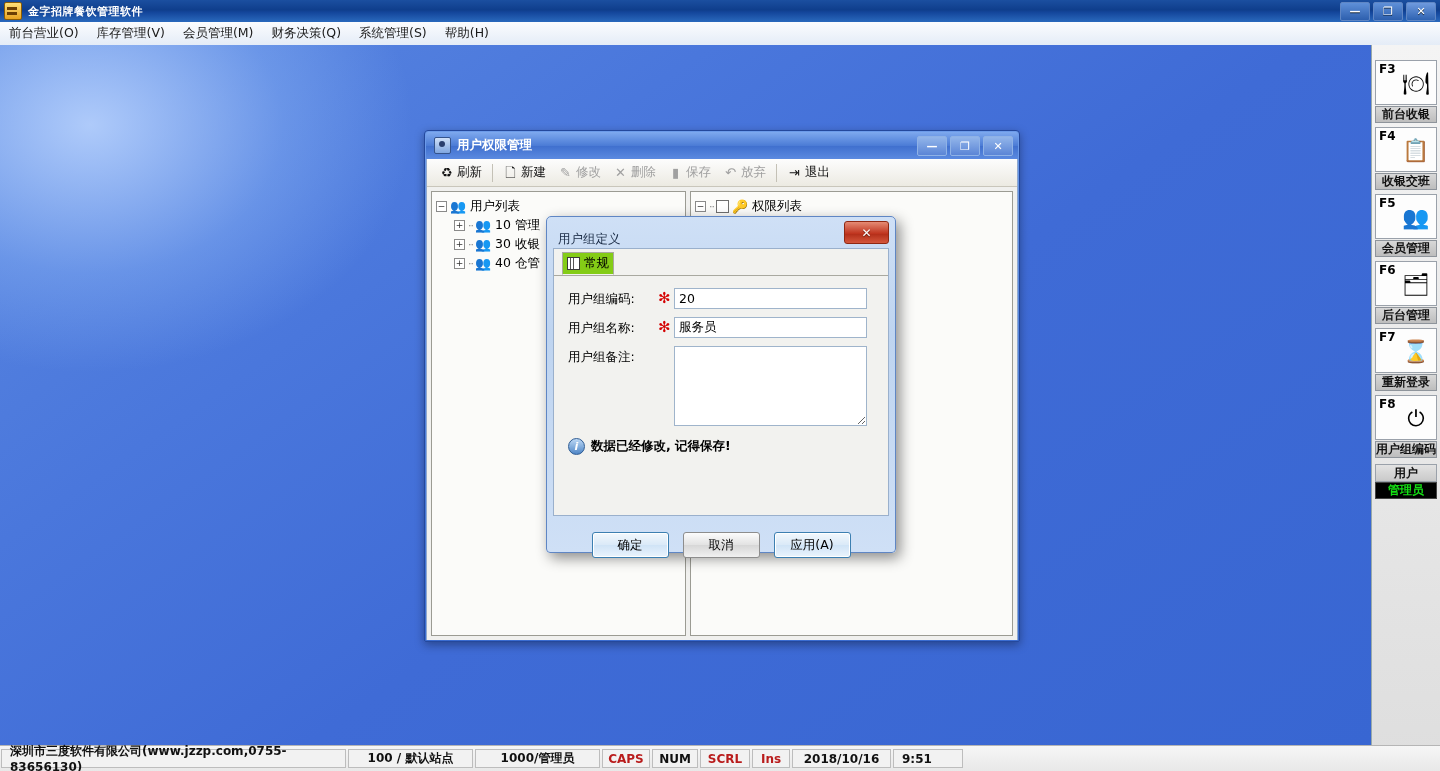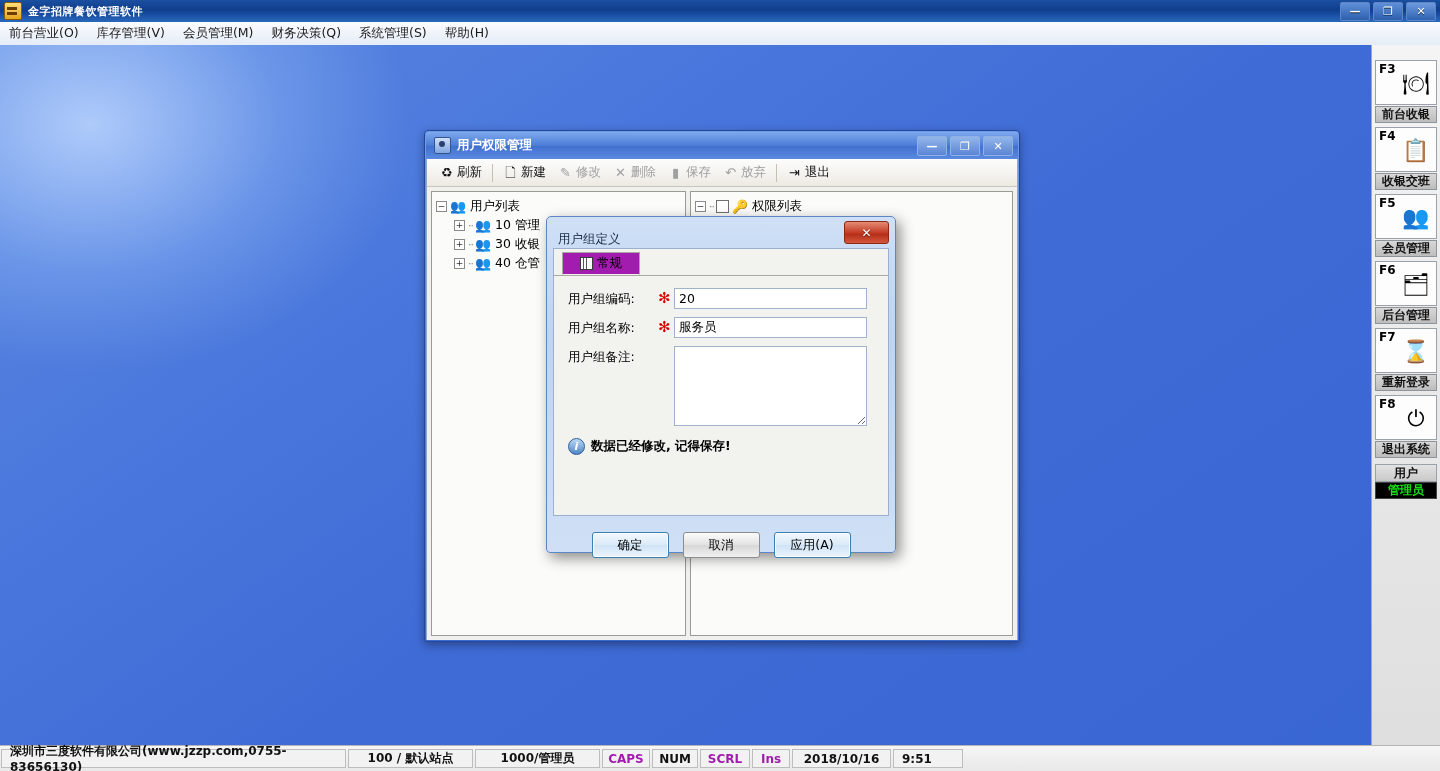--- a/index.html
+++ b/index.html
@@ -104,21 +104,21 @@
     background:linear-gradient(to bottom,#f6f6f6,#e8e8e8);
     border-top:1px solid #b5b5b5;
     display:flex;align-items:center;
   }
   .sb-cell{
     height:19px;margin:0 1px;padding:0 8px;
     border:1px solid #bdbdbd;background:#f2f2f2;
     display:flex;align-items:center;justify-content:center;
     font-size:12px;color:#111;box-sizing:border-box;font-weight:bold;
   }
-  .sb-cell.dim{color:#a21caf;}
+  .sb-cell.dim{color:#b91c1c;}
   .sb-cell.b{font-weight:bold;}
   .sb-flexfill{flex:1;}
 
   
   .win{
     position:absolute;left:424px;top:130px;width:596px;height:512px;
     background:linear-gradient(to bottom,#6c9bea,#3a6cd0);
     border:1px solid #24489c;border-radius:4px 4px 2px 2px;
     box-shadow:0 3px 10px rgba(0,0,0,.35);
     padding:1px;box-sizing:border-box;
@@ -200,22 +200,22 @@
     display:flex;align-items:center;justify-content:center;
     text-shadow:0 1px 1px rgba(0,0,0,.5);
   }
   .dlg-card{
     margin:0 5px;height:268px;background:#f2f2ef;
     border:1px solid #9ab0cc;box-sizing:border-box;
     display:flex;flex-direction:column;
   }
   .tabstrip{height:26px;border-bottom:1px solid #a9a9a0;display:flex;align-items:flex-end;padding-left:8px;background:#f2f2ef;}
   .tab{
-    height:23px;padding:0 17px;display:flex;align-items:center;gap:4px;
-    background:#a21caf;border:1px solid #a9a9a0;border-bottom:1px solid #f2f2ef;
+    height:23px;padding:0 4px;display:flex;align-items:center;gap:4px;
+    background:#84cc16;border:1px solid #a9a9a0;border-bottom:1px solid #f2f2ef;
     font-size:12.5px;color:#000;box-sizing:border-box;
   }
   .tab .tabico{
     width:11px;height:11px;border:1px solid #3a3a3a;
     background:
       linear-gradient(to right,#fff 0 2px,#555 2px 3px,#fff 3px 5px,#555 5px 6px,#fff 6px 9px);
     display:inline-block;
   }
   .form{padding:12px 12px 0 14px;flex:1;}
   .frow{display:flex;align-items:flex-start;margin-bottom:8px;}
@@ -307,21 +307,21 @@
     <div class="fkey">
       <span class="fk-label">F7</span>
       <span class="fk-ico">⌛</span>
     </div>
     <div class="fcap">重新登录</div>
 
     <div class="fkey">
       <span class="fk-label">F8</span>
       <span class="fk-ico">⏻</span>
     </div>
-    <div class="fcap">退出系统</div>
+    <div class="fcap">用户组编码</div>
 
     <div class="userbox">
       <div class="ub-title">用户</div>
       <div class="ub-name">管理员</div>
     </div>
   </div>
 
   <div class="win">
     <div class="win-title">
       <div class="w-ico"></div>

